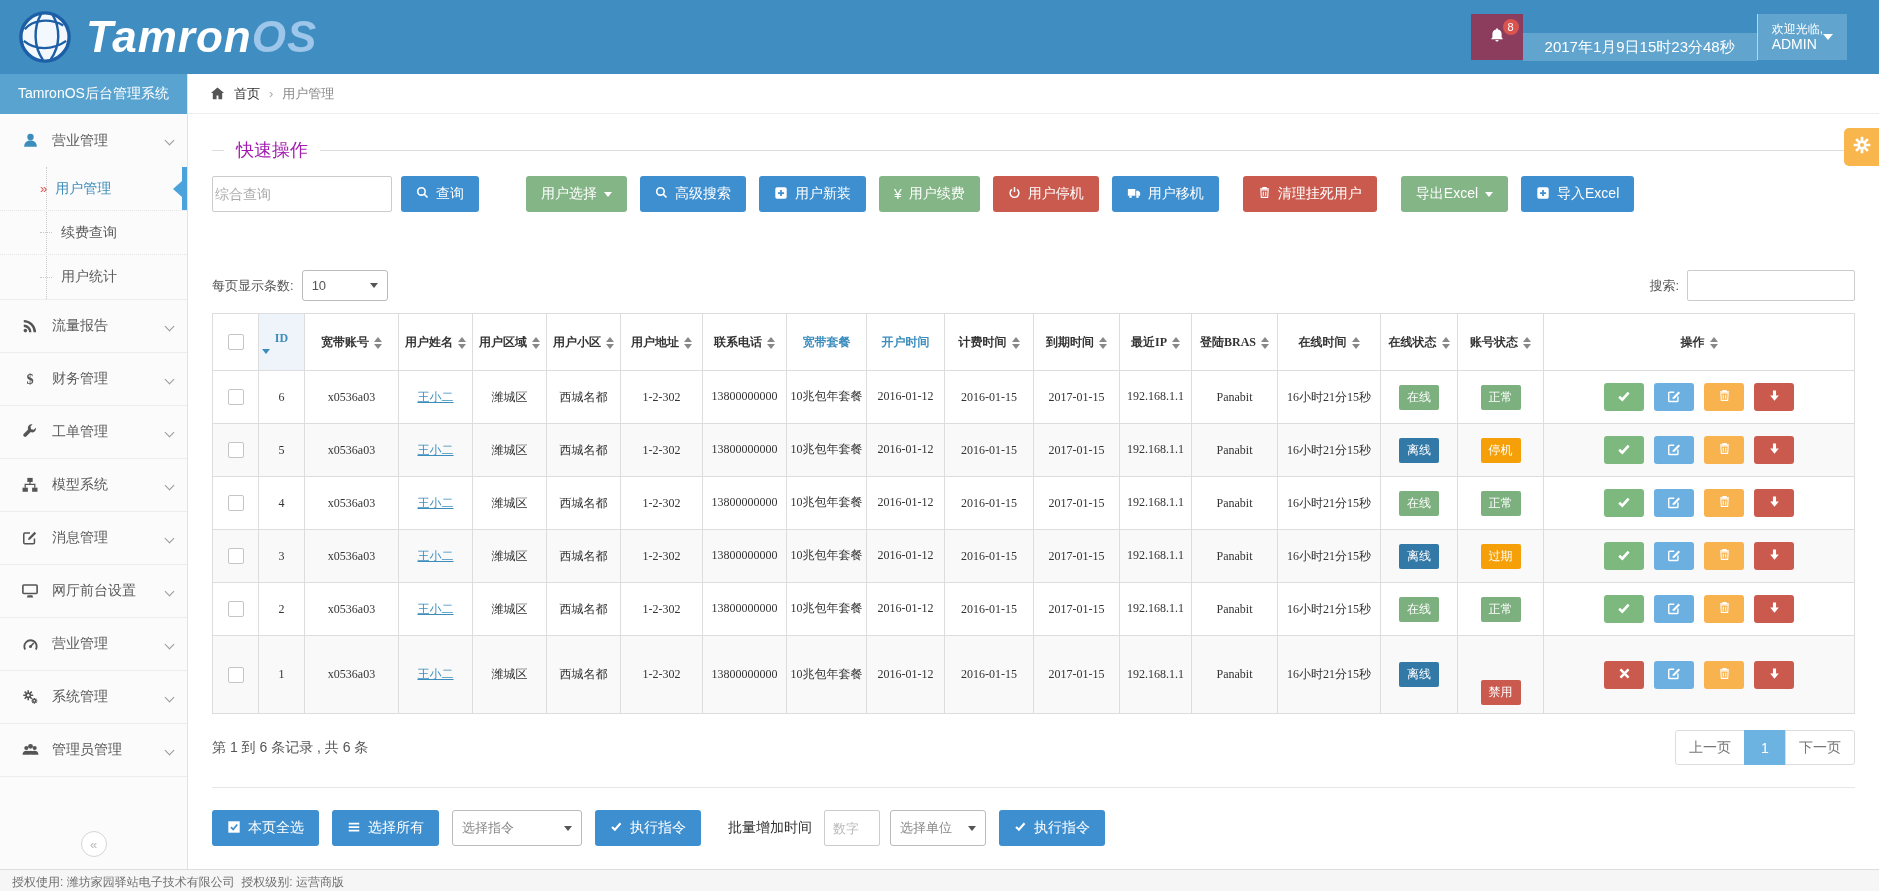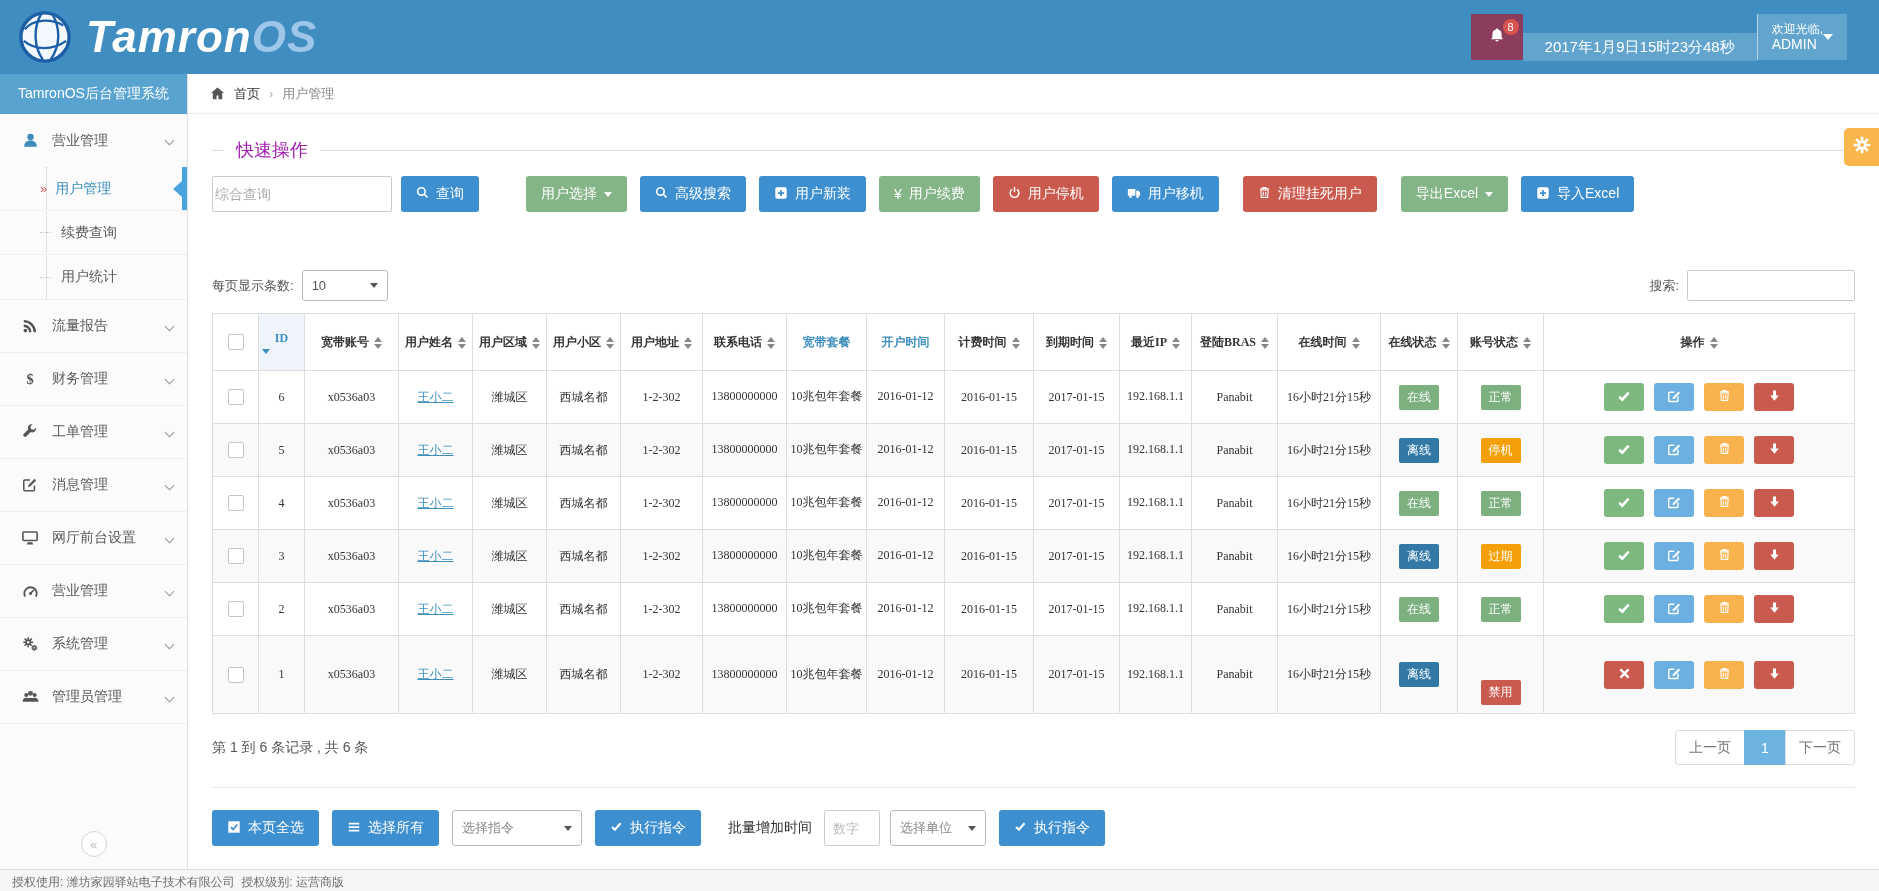--- a/index.html
+++ b/index.html
@@ -216,20 +216,34 @@
             <svg viewBox="0 0 18 18" width="16" height="16">
               <path fill="#555" d="M15.6 4.1a4.3 4.3 0 0 1-5.8 5L5 13.9A2 2 0 1 1 2.1 11L6.9 6.2a4.3 4.3 0 0 1 5-5.8L9.6 2.7l.6 3.1 3.1.6z"></path>
             </svg>
           </span>
         <span>工单管理</span>
         <span class="chev"></span>
       </div>
       <div class="nav-item">
         <span class="nicon">
             <svg viewBox="0 0 18 18" width="16" height="16">
+              <g fill="#555">
+                <rect x="6" y="1" width="6" height="4.6"></rect>
+                <rect x="0.6" y="12" width="6" height="4.6"></rect>
+                <rect x="11.4" y="12" width="6" height="4.6"></rect>
+              </g>
+              <path stroke="#555" stroke-width="1.4" fill="none" d="M9 5.6v2.8M3.6 12V8.4h10.8V12"></path>
+            </svg>
+          </span>
+        <span>模型系统</span>
+        <span class="chev"></span>
+      </div>
+      <div class="nav-item">
+        <span class="nicon">
+            <svg viewBox="0 0 18 18" width="16" height="16">
               <path fill="none" stroke="#555" stroke-width="1.7" d="M14 9.5v4.8a1.2 1.2 0 0 1-1.2 1.2H3.2A1.2 1.2 0 0 1 2 14.3V4.7a1.2 1.2 0 0 1 1.2-1.2H9"></path>
               <path fill="#555" d="M7.3 8.9l6.8-6.8 1.8 1.8-6.8 6.8-2.3.5z"></path>
             </svg>
           </span>
         <span>消息管理</span>
         <span class="chev"></span>
       </div>
       <div class="nav-item">
         <span class="nicon">
             <svg viewBox="0 0 18 18" width="16" height="16">

